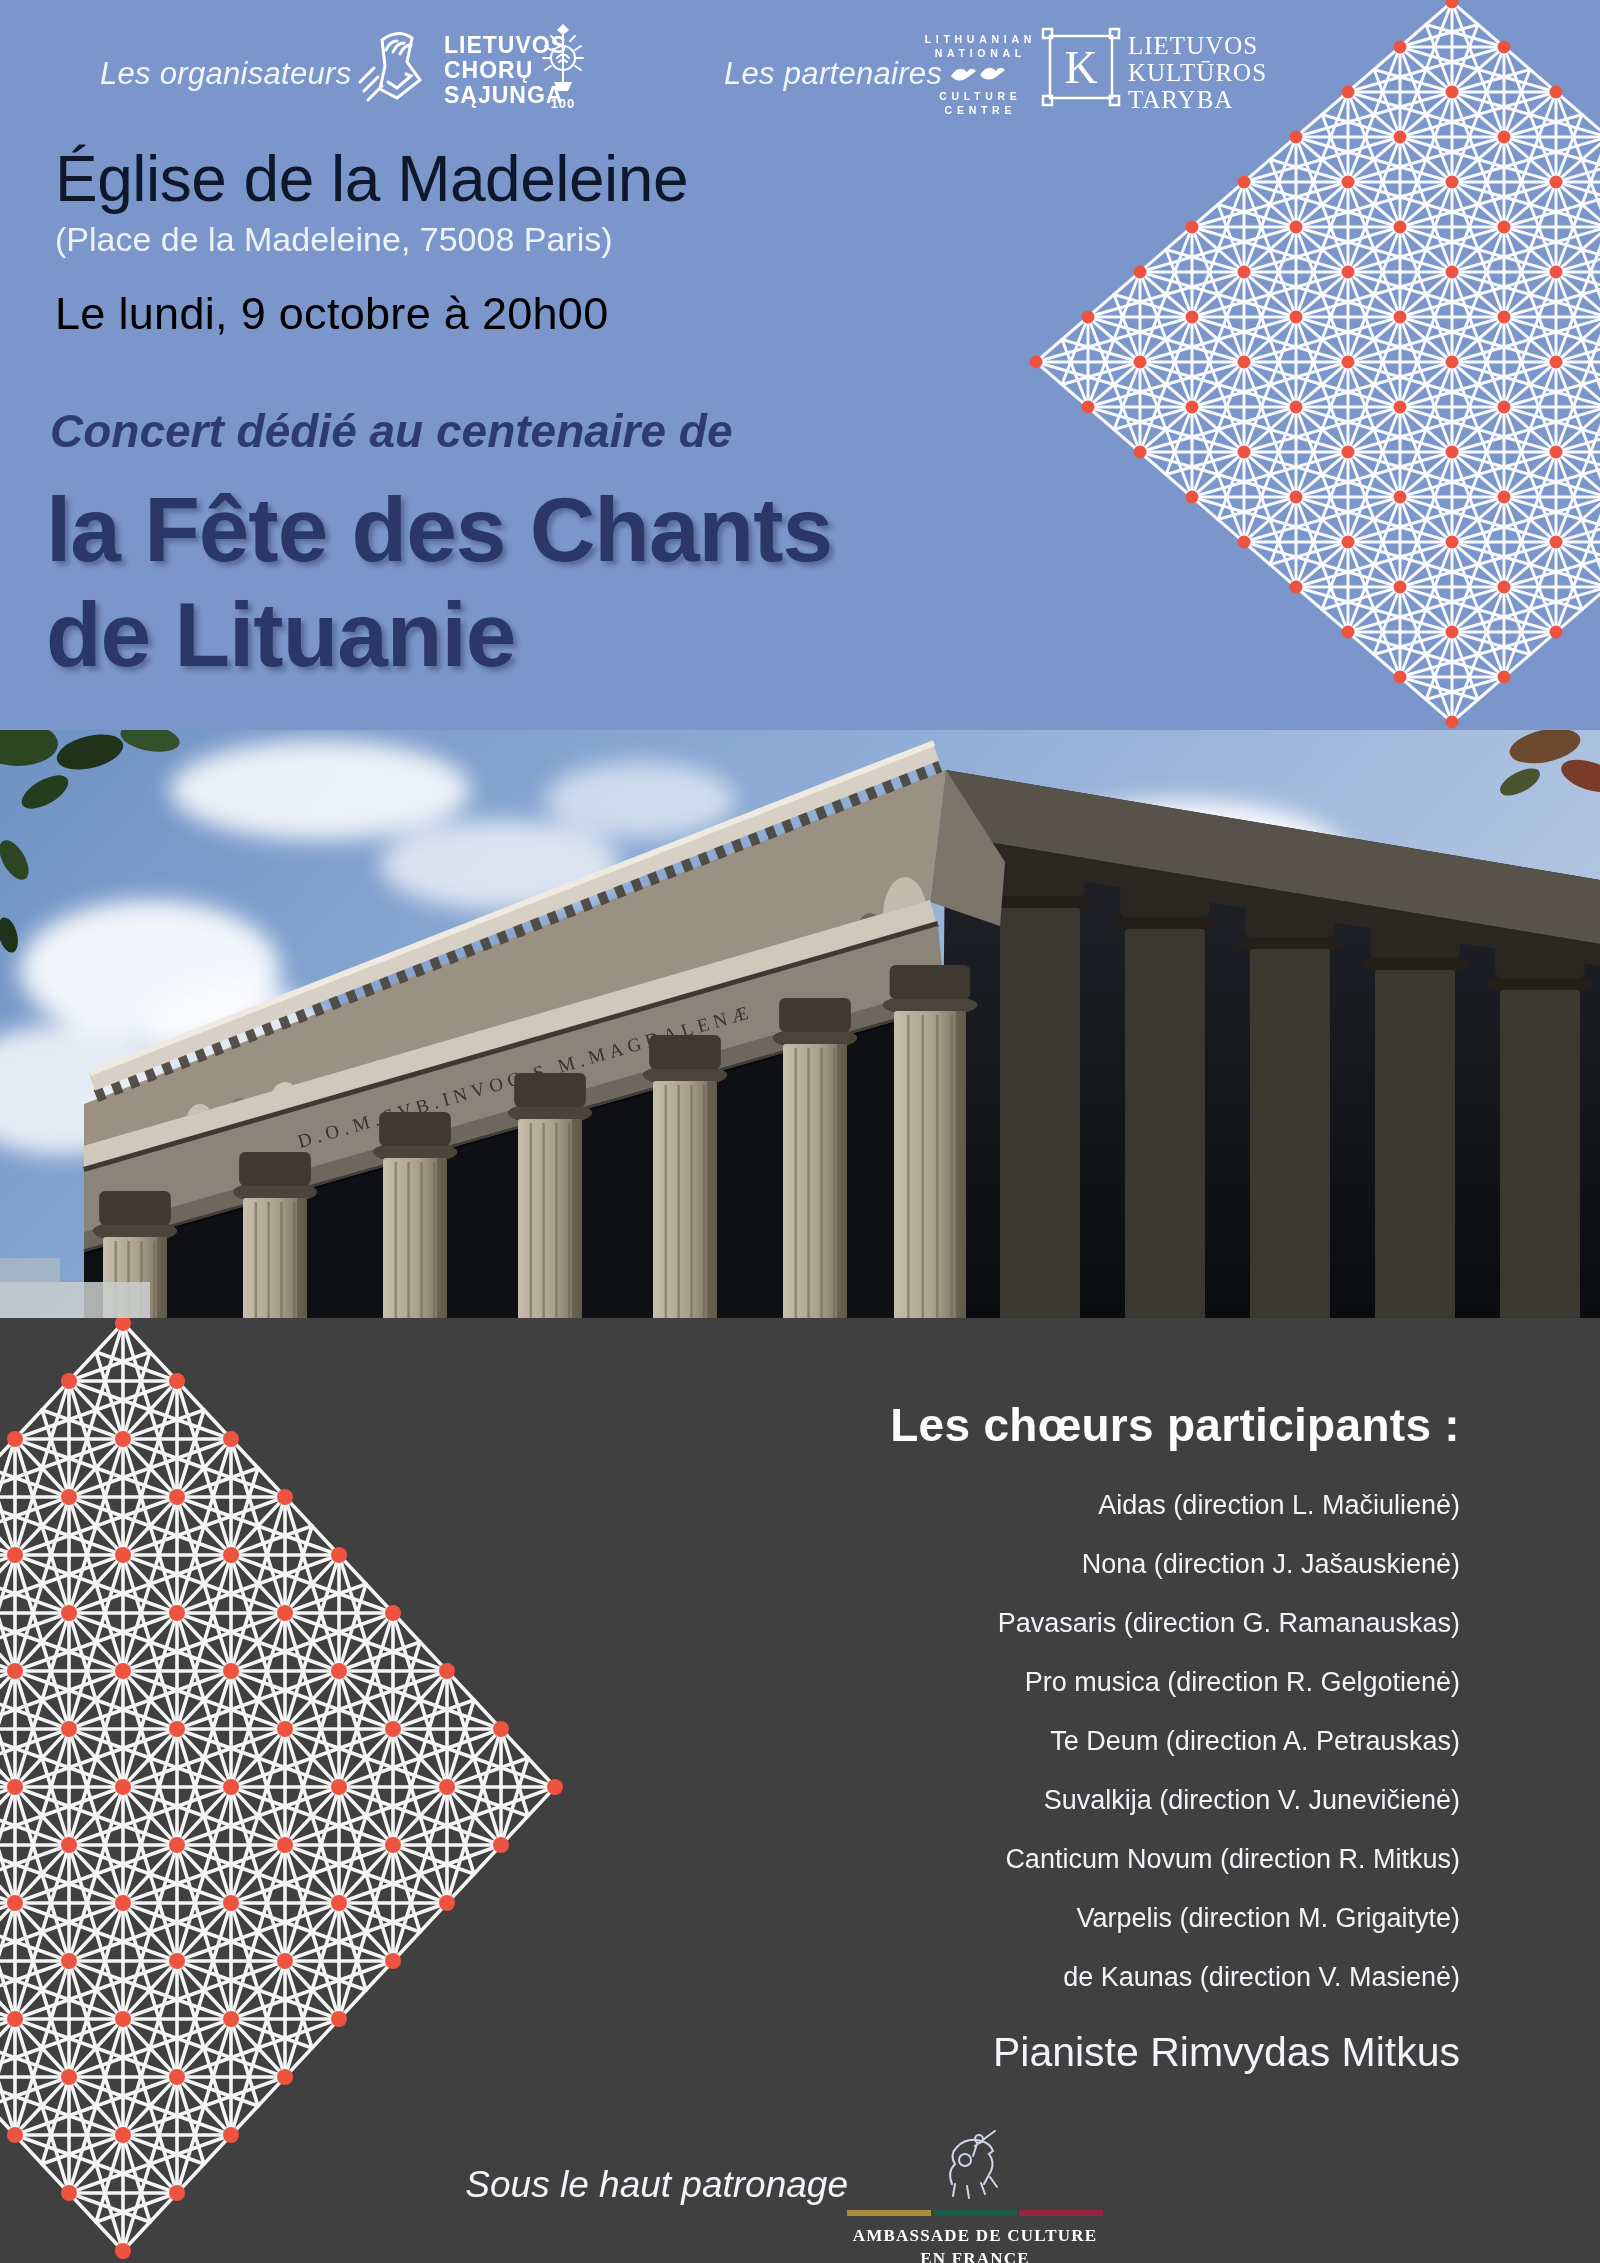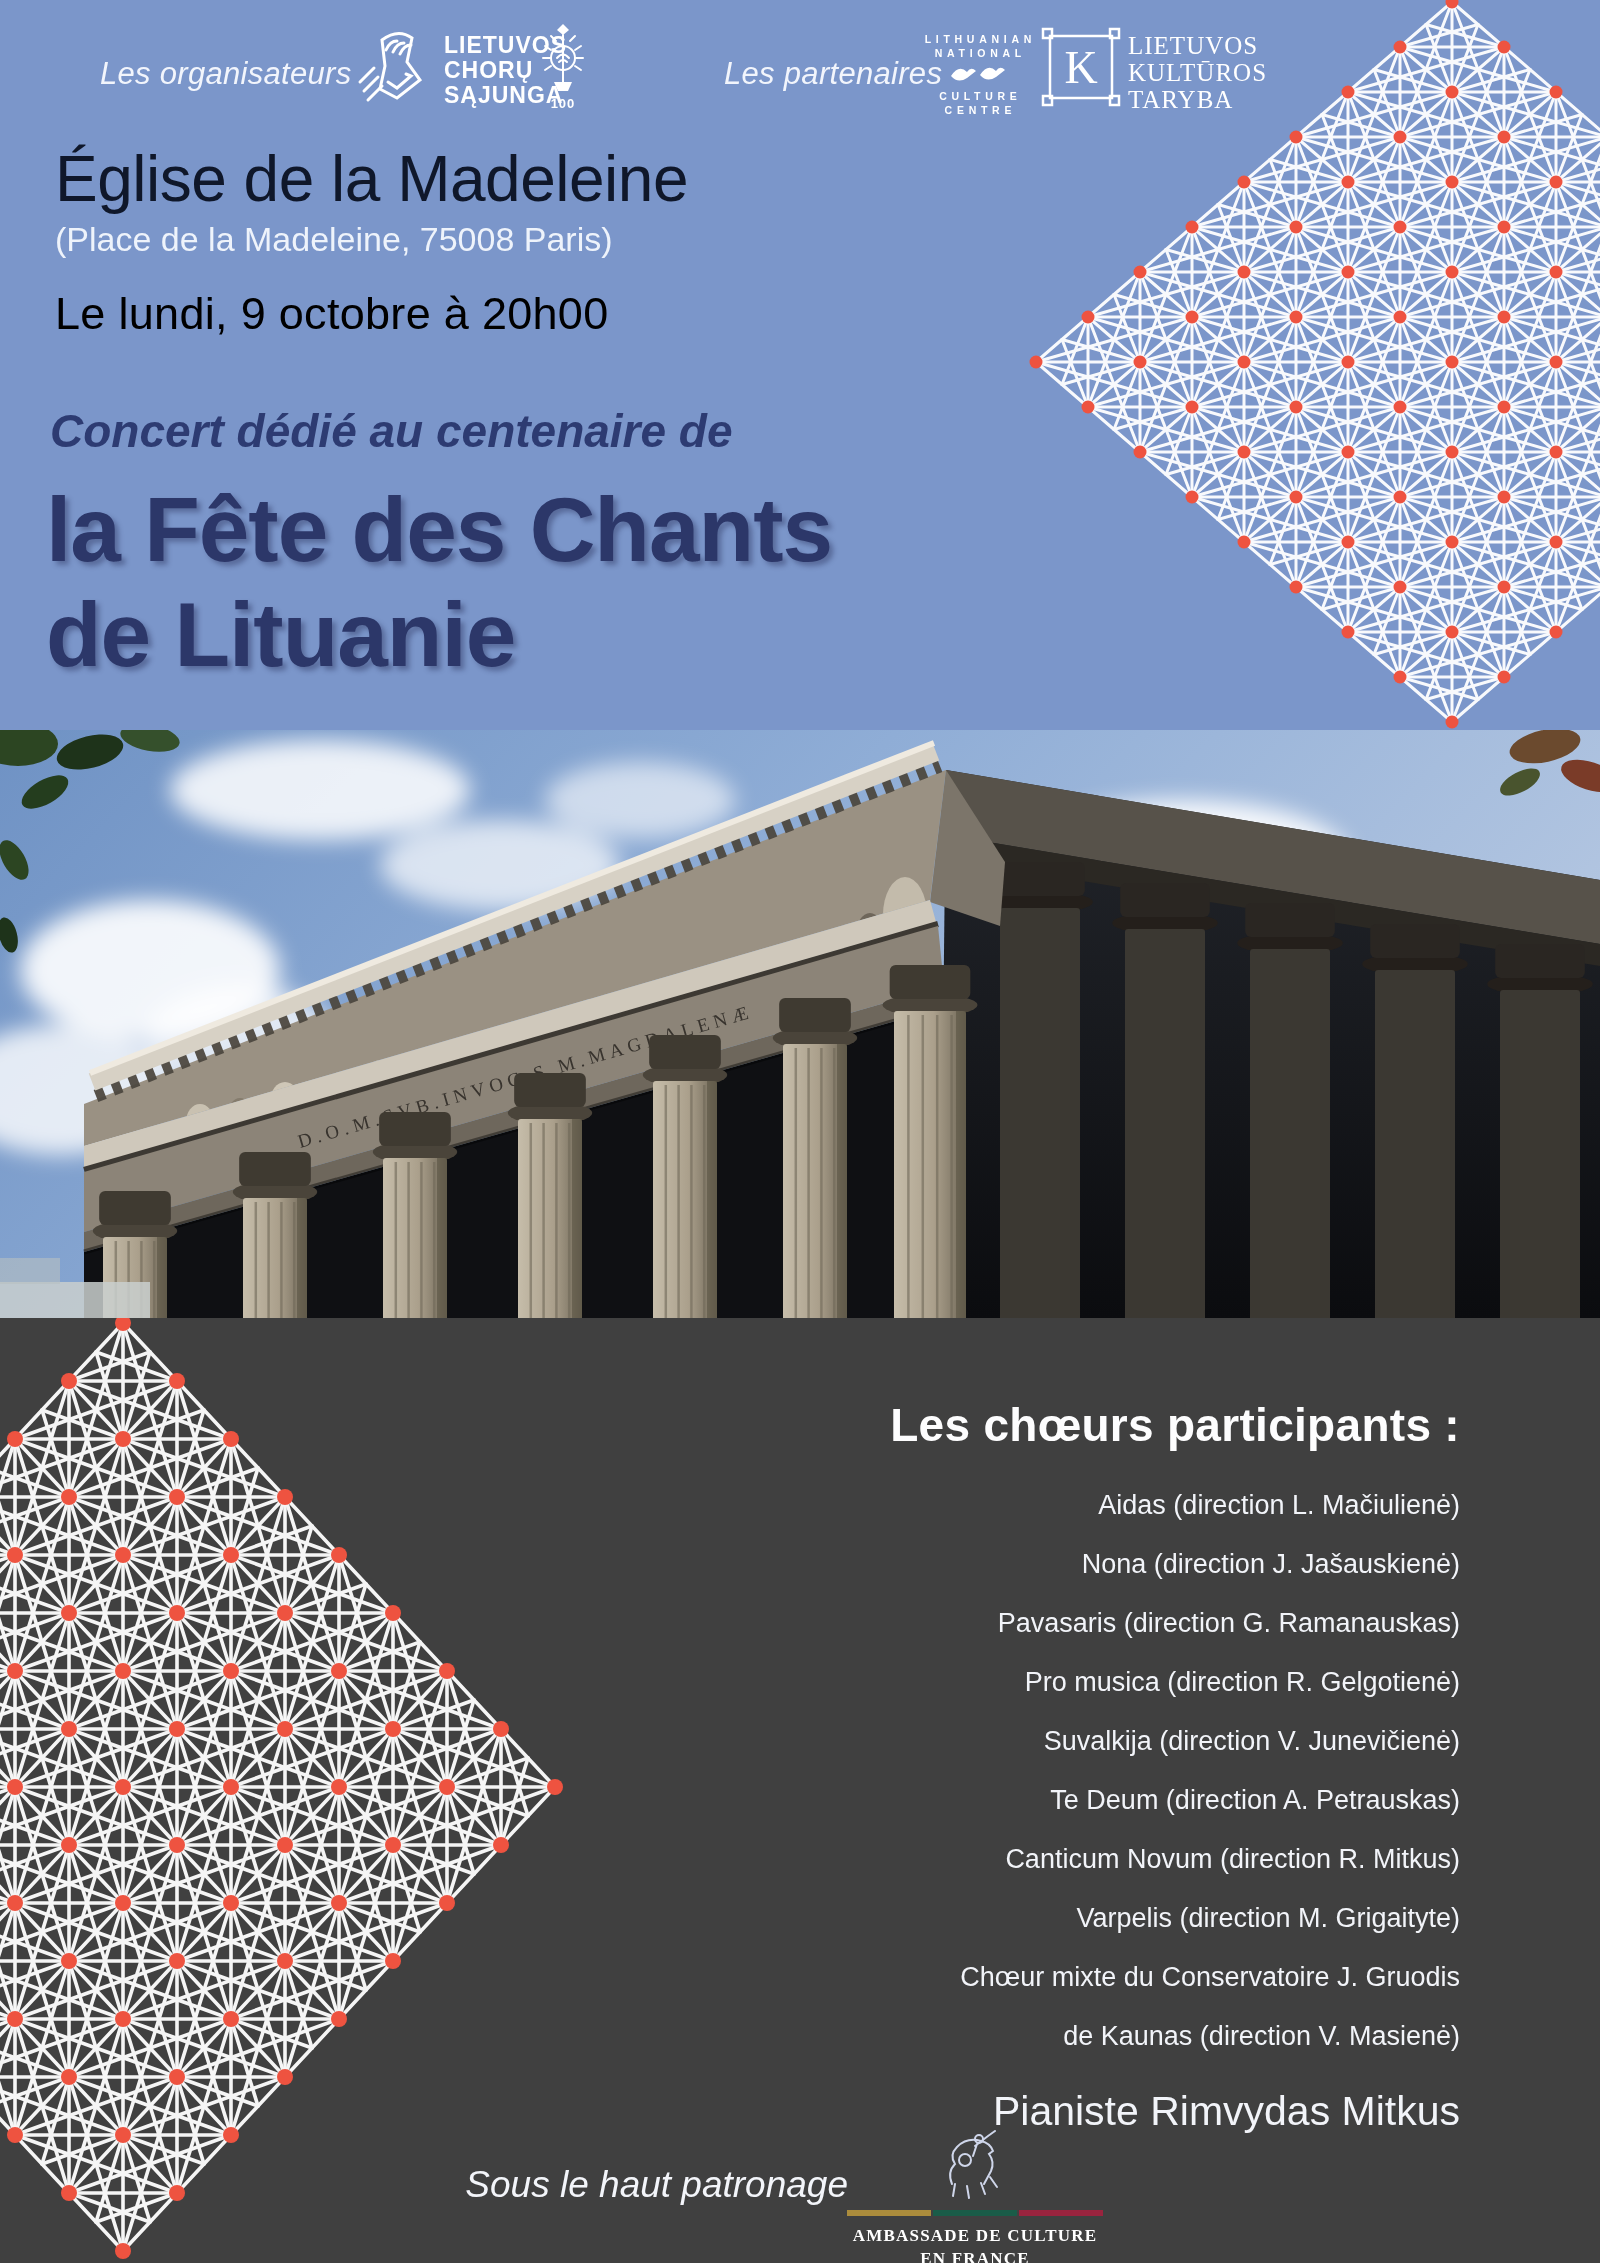--- a/index.html
+++ b/index.html
@@ -2037,25 +2037,24 @@
         </g>
       </svg>
 
     <div class="choirs">
       <div class="choirs-heading">Les chœurs participants :</div>
       <div>
           <div class="choir-line">Aidas (direction L. Mačiulienė)</div>
           <div class="choir-line">Nona (direction J. Jašauskienė)</div>
           <div class="choir-line">Pavasaris (direction G. Ramanauskas)</div>
           <div class="choir-line">Pro musica (direction R. Gelgotienė)</div>
+          <div class="choir-line">Te Deum (direction A. Petrauskas)</div>
           <div class="choir-line">Suvalkija (direction V. Junevičienė)</div>
-          <div class="choir-line">Te Deum (direction A. Petrauskas)</div>
           <div class="choir-line">Canticum Novum (direction R. Mitkus)</div>
           <div class="choir-line">Varpelis (direction M. Grigaityte)</div>
-          <div class="choir-line">Chœur mixte du Conservatoire J. Gruodis</div>
           <div class="choir-line">de Kaunas (direction V. Masienė)</div>
         </div>
       <div class="pianist">Pianiste Rimvydas Mitkus</div>
     </div>
 
     <div class="patronage-label">Sous le haut patronage</div>
 
     <div class="embassy">
       <svg width="74" height="70" viewBox="0 0 74 70" fill="none" stroke="#cfd6ea" stroke-width="2" stroke-linecap="round">
         <path d="M14,54 q-5,-12 3,-20 q-6,-9 2,-17 q10,-10 24,-6"></path>

